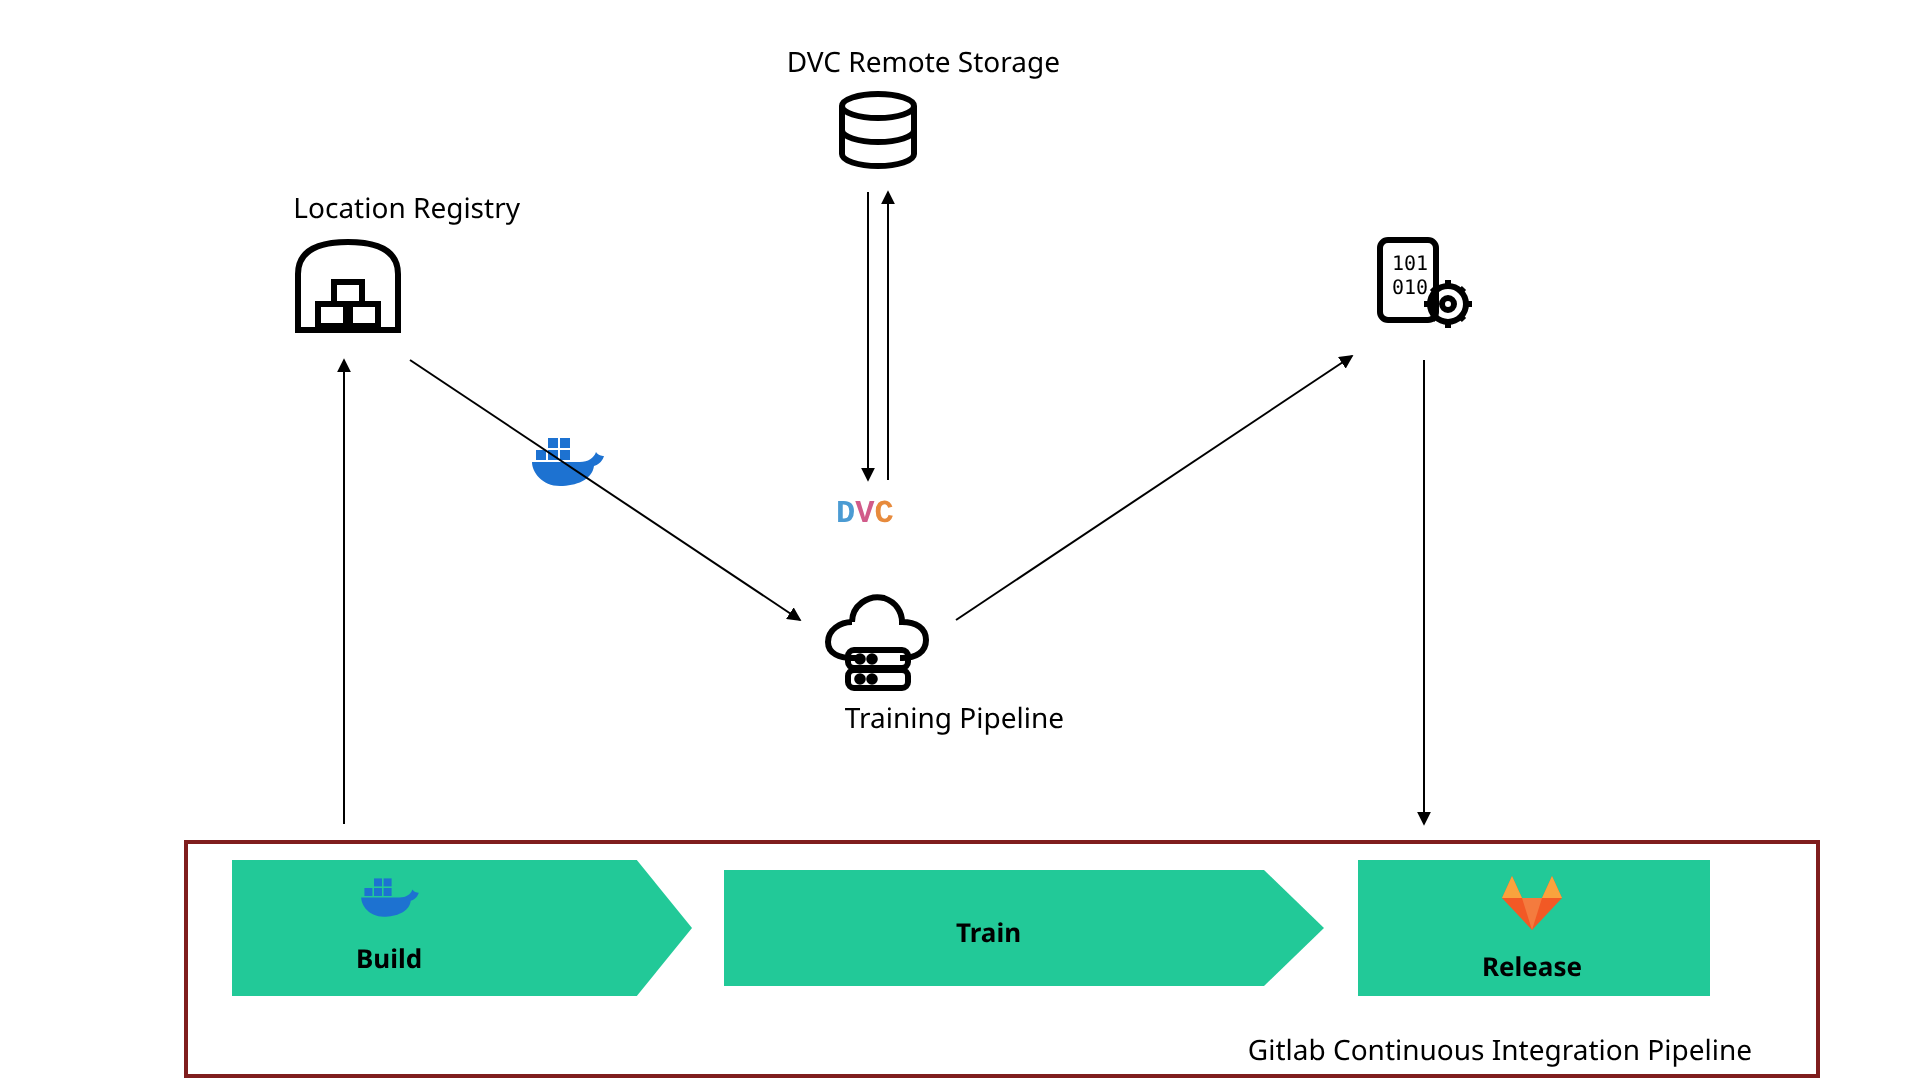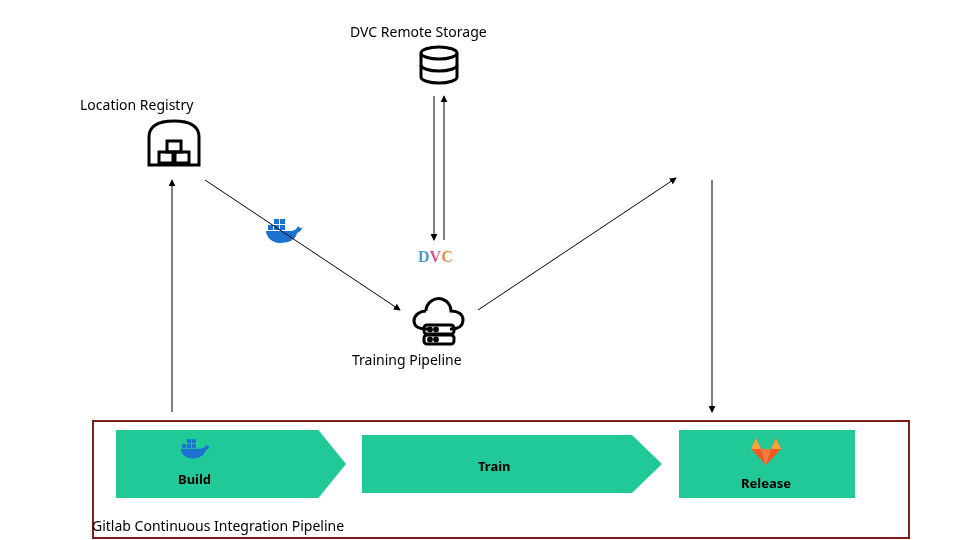--- a/index.html
+++ b/index.html
@@ -1,20 +1,20 @@
 <!DOCTYPE html>
 <html><head>
 <meta charset="utf-8">
 <style>
   html,body{margin:0;padding:0;width:960px;height:540px;font-family:system-ui,-apple-system,"Segoe UI",Roboto,Arial,sans-serif;color:#000;background:#fff;overflow:hidden}
   .canvas{position:relative;width:960px;height:540px}
-  .label{position:absolute;font-size:14px;font-weight:400;text-align:left;color:#000}
+  .label{position:absolute;font-size:14px;font-weight:400;text-align:right;color:#000}
   .icon{position:absolute}
   .pipeline-box{position:absolute;left:92px;top:420px;width:784px;height:85px;border:2px solid #7f1d1d;padding:15px}
-  .pipeline-caption{position:absolute;left:92px;top:516px;width:784px;text-align:left;font-size:14px}
+  .pipeline-caption{position:absolute;left:92px;top:516px;width:784px;text-align:right;font-size:14px}
   .step{position:absolute;background:#22c998;height:68px}
   .step-build{left:22px;top:8px;width:230px;clip-path:polygon(0 0,88% 0,100% 50%,88% 100%,0 100%)}
   .step-train{left:268px;top:13px;width:300px;height:58px;clip-path:polygon(0 0,90% 0,100% 50%,90% 100%,0 100%)}
   .step-release{left:585px;top:8px;width:176px}
   .step-label{font-size:13px;font-weight:700;position:absolute}
   svg.arrow{position:absolute;overflow:visible}
   .whale{position:absolute}
 </style>
 </head>
 <body>
@@ -34,35 +34,52 @@
 
 <div class="icon" style="left:145px;top:115px">
   <svg width="58" height="56" viewBox="0 0 58 56" fill="none" stroke="#000" stroke-width="3">
     <path d="M4 22 Q4 6 29 6 Q54 6 54 22 L54 50 L4 50 Z"></path>
     <rect x="22" y="26" width="14" height="11"></rect>
     <rect x="14" y="37" width="14" height="11"></rect>
     <rect x="30" y="37" width="14" height="11"></rect>
   </svg>
 </div>
 
+<div class="icon" style="left:684px;top:116px">
+  <svg width="56" height="52" viewBox="0 0 56 52" fill="none" stroke="#000" stroke-width="3">
+    <rect x="6" y="4" width="28" height="40" rx="4"></rect>
+    <text x="12" y="19" font-family="monospace" font-size="10" fill="#000" stroke="none">101</text>
+    <text x="12" y="31" font-family="monospace" font-size="10" fill="#000" stroke="none">010</text>
+    <circle cx="40" cy="36" r="9"></circle>
+    <circle cx="40" cy="36" r="3"></circle>
+    <line x1="40" y1="24" x2="40" y2="27"></line>
+        <line x1="40" y1="45" x2="40" y2="48"></line>
+    <line x1="28" y1="36" x2="31" y2="36"></line>
+        <line x1="49" y1="36" x2="52" y2="36"></line>
+    <line x1="32" y1="28" x2="34" y2="30"></line>
+        <line x1="46" y1="42" x2="48" y2="44"></line>
+    <line x1="32" y1="44" x2="34" y2="42"></line>
+        <line x1="46" y1="30" x2="48" y2="28"></line>
+  </svg>
+</div>
 
 <div class="icon" style="left:408px;top:293px">
   <svg width="62" height="56" viewBox="0 0 62 56" fill="none" stroke="#000" stroke-width="3">
     <path d="M18 18c-6 0-12 4-12 10s6 8 12 8h2"></path>
     <path d="M18 18c0-8 8-14 16-12 6 2 9 7 9 12 7 0 12 3 12 9s-5 9-12 9h-1"></path>
     <rect x="16" y="32" width="30" height="9" rx="3"></rect>
     <rect x="16" y="42" width="30" height="9" rx="3"></rect>
     <circle cx="22" cy="36.5" r="1.4" fill="#000"></circle>
         <circle cx="28" cy="36.5" r="1.4" fill="#000"></circle>
     <circle cx="22" cy="46.5" r="1.4" fill="#000"></circle>
         <circle cx="28" cy="46.5" r="1.4" fill="#000"></circle>
   </svg>
 </div>
 
-<div class="icon" style="left:418px;top:248px;font-family:Liberation Serif, serif;font-weight:800;font-size:16px">
+<div class="icon" style="left:418px;top:248px;font-family:Liberation Mono, monospace;font-weight:800;font-size:16px">
   <span style="color:#4b9bd3">D</span><span style="color:#d15b8a">V</span><span style="color:#e78a3c">C</span>
 </div>
 
 <div class="whale" style="left:264px;top:215px">
   <svg width="40" height="30" viewBox="0 0 40 30">
     <rect x="4" y="10" width="5" height="5" fill="#1d72d1"></rect>
         <rect x="10" y="10" width="5" height="5" fill="#1d72d1"></rect>
         <rect x="16" y="10" width="5" height="5" fill="#1d72d1"></rect>
     <rect x="10" y="4" width="5" height="5" fill="#1d72d1"></rect>
         <rect x="16" y="4" width="5" height="5" fill="#1d72d1"></rect>

